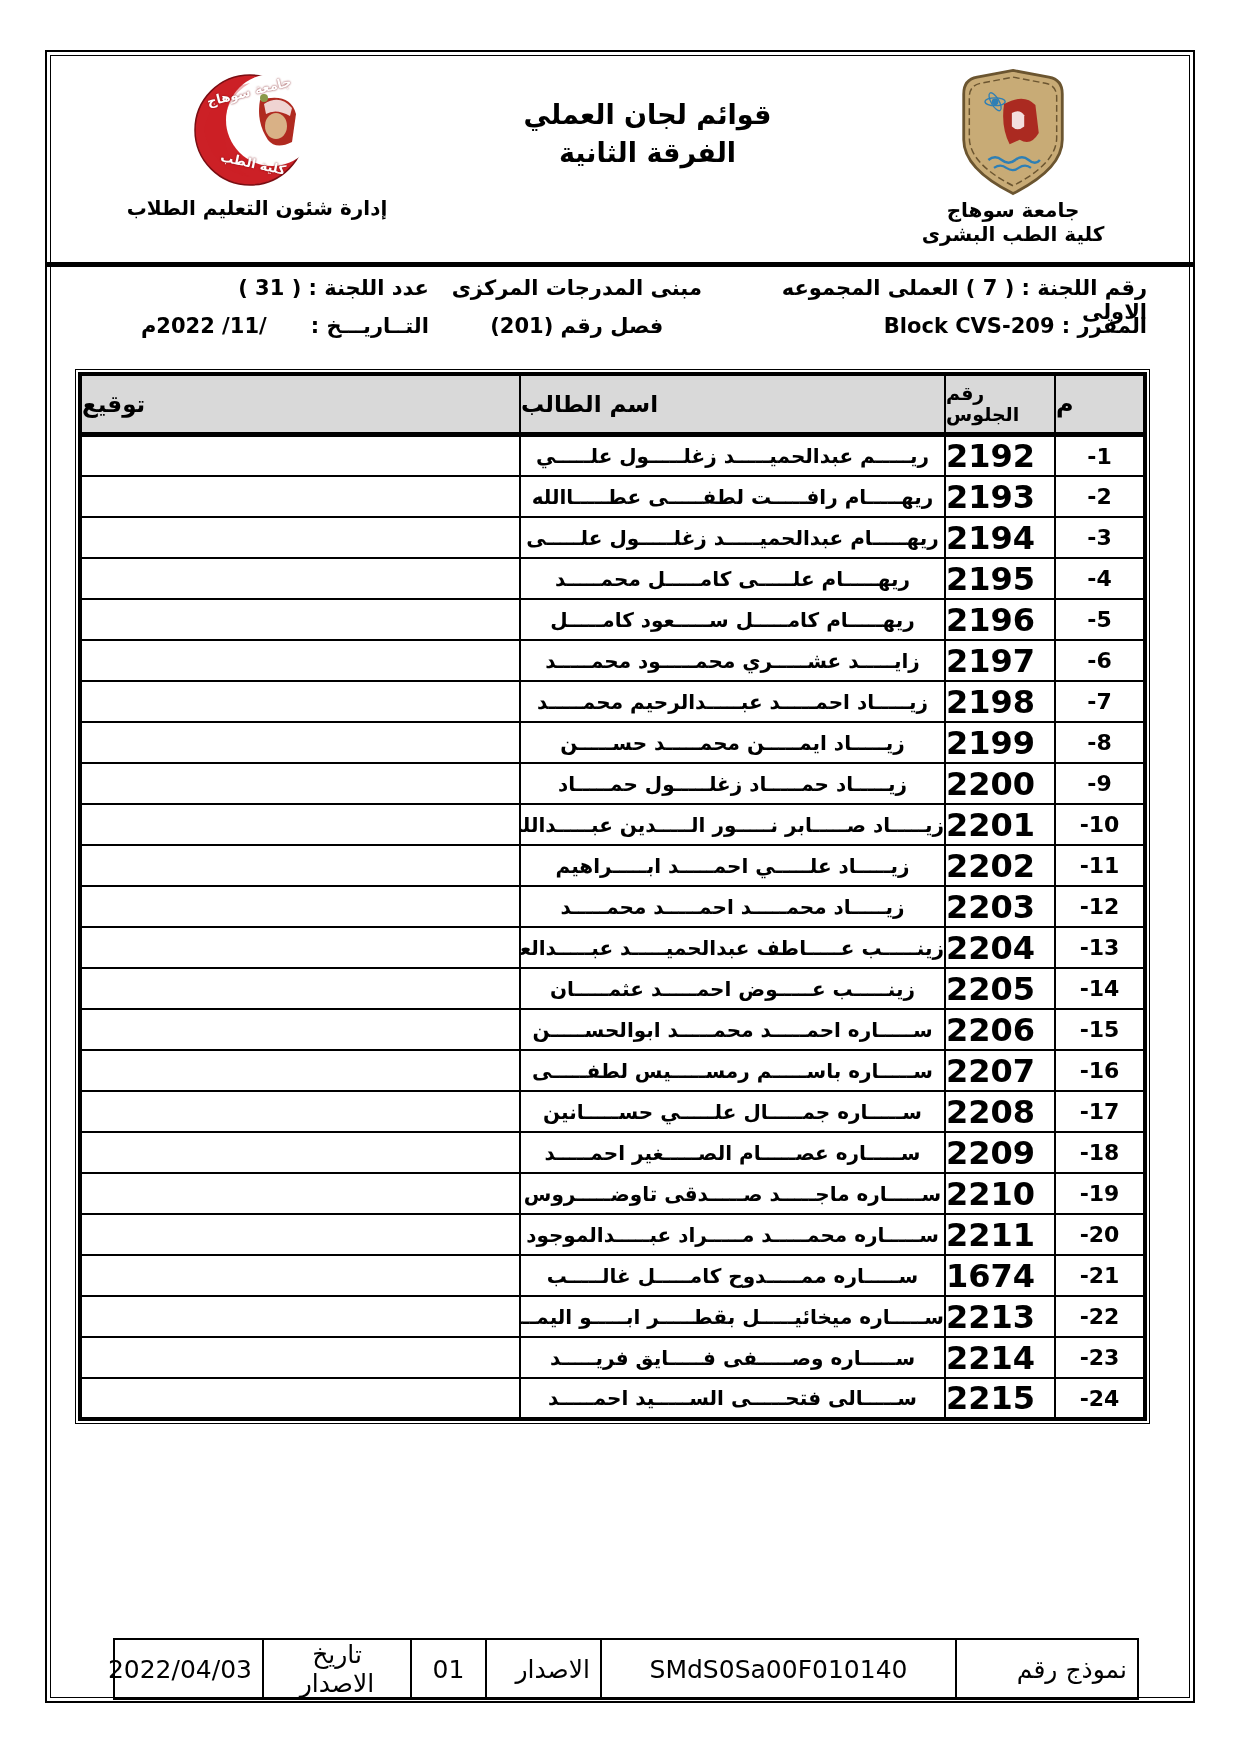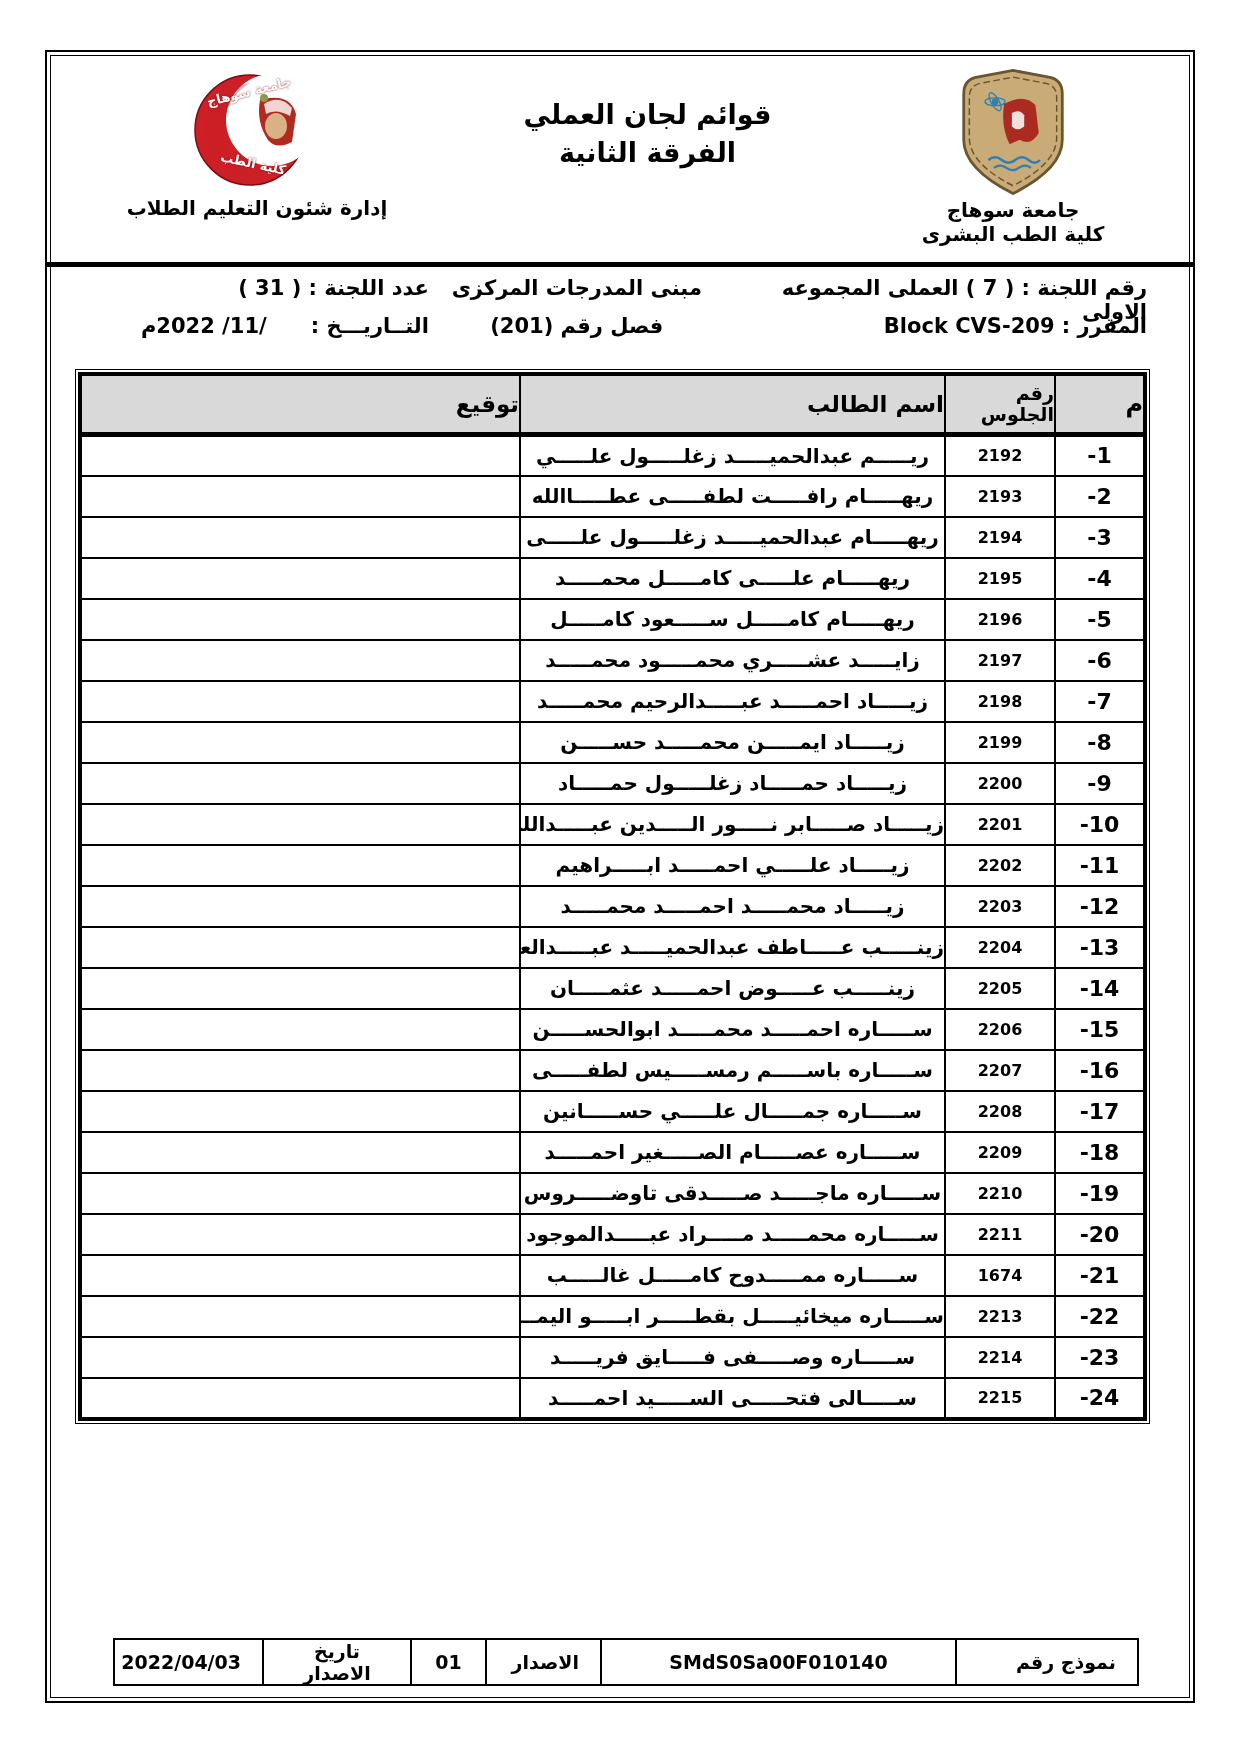--- a/index.html
+++ b/index.html
@@ -50,39 +50,39 @@
   .gap40{display:inline-block;width:44px;}
   
   .main-wrap{position:absolute;top:320px;left:31px;width:1065px;}
   table.main{
     border-collapse:collapse;table-layout:fixed;width:1065px;direction:rtl;
     border:4px solid #000;outline:1.5px solid #000;outline-offset:2px;
   }
   table.main th,table.main td{border:2px solid #000;padding:0;overflow:hidden;}
   table.main thead th{
     background:#d9d9d9;border-bottom:5px solid #000;height:56px;
-    font-weight:bold;vertical-align:middle;text-align:right;
+    font-weight:bold;vertical-align:middle;text-align:left;
   }
   th.h-idx{font-size:24px;}
   th.h-seat{font-size:19px;line-height:21px;padding:0 6px;margin-top:32px;}
   th.h-name{font-size:23px;}
   th.h-sig{font-size:23px;}
   table.main tbody tr{height:41px;}
   td.c-idx{direction:ltr;text-align:center;font-weight:bold;font-size:22px;}
-  td.c-seat{text-align:center;font-weight:bold;font-size:16px;}
+  td.c-seat{text-align:left;font-weight:bold;font-size:32px;}
   td.c-name{text-align:center;font-weight:bold;font-size:20px;white-space:nowrap;}
   td.c-sig{background:#fff;}
   
   .foot-wrap{position:absolute;top:1586px;left:66px;width:1024px;}
   table.foot{
     border-collapse:collapse;table-layout:fixed;width:1024px;direction:rtl;
   }
   table.foot td{
     border:2px solid #000;height:34px;vertical-align:middle;
-    font-weight:bold;font-size:19px;padding:0 21px;box-sizing:border-box;
+    font-weight:normal;font-size:25px;padding:0 10px;box-sizing:border-box;
   }
   td.f-label{text-align:right;border-radius:17px;}
   td.f-center{text-align:center;}
   td.f-code{text-align:center;direction:ltr;font-size:21px;}
 </style>
 </head>
 <body>
 
 <div class="frame">
 

